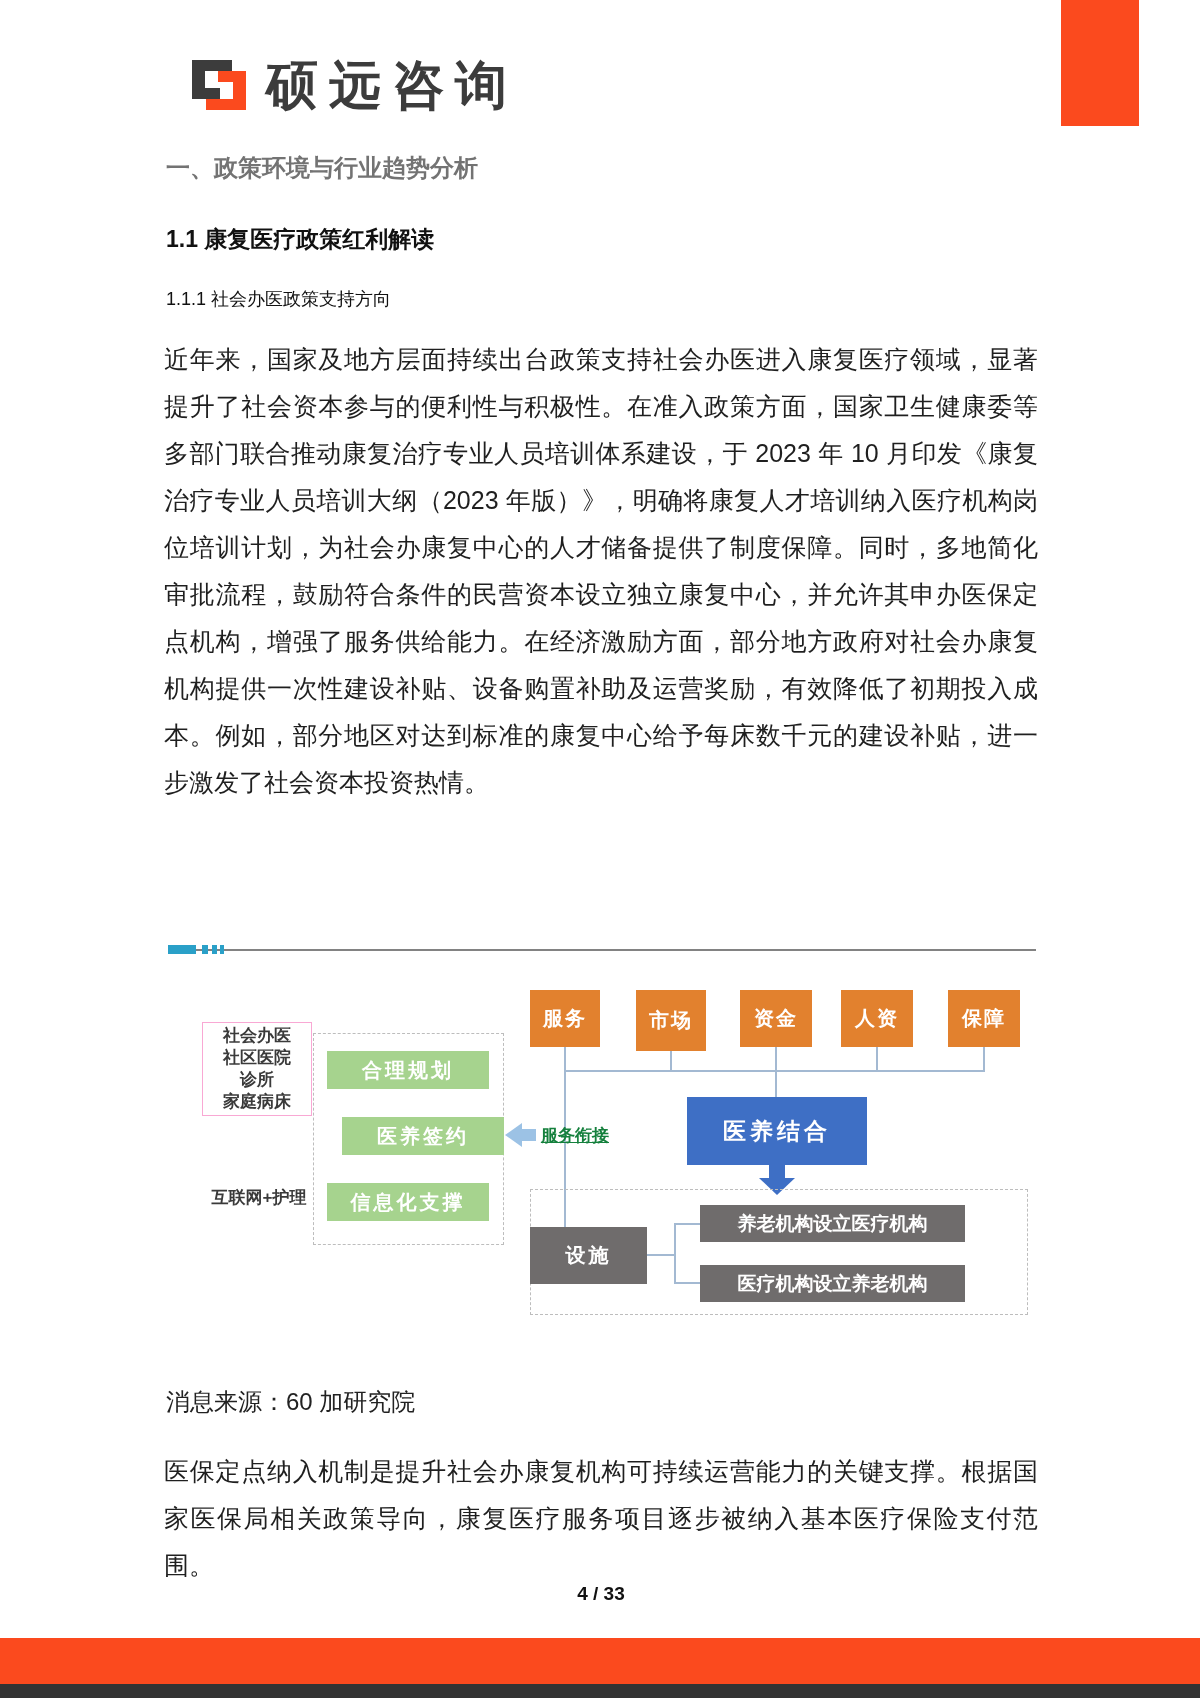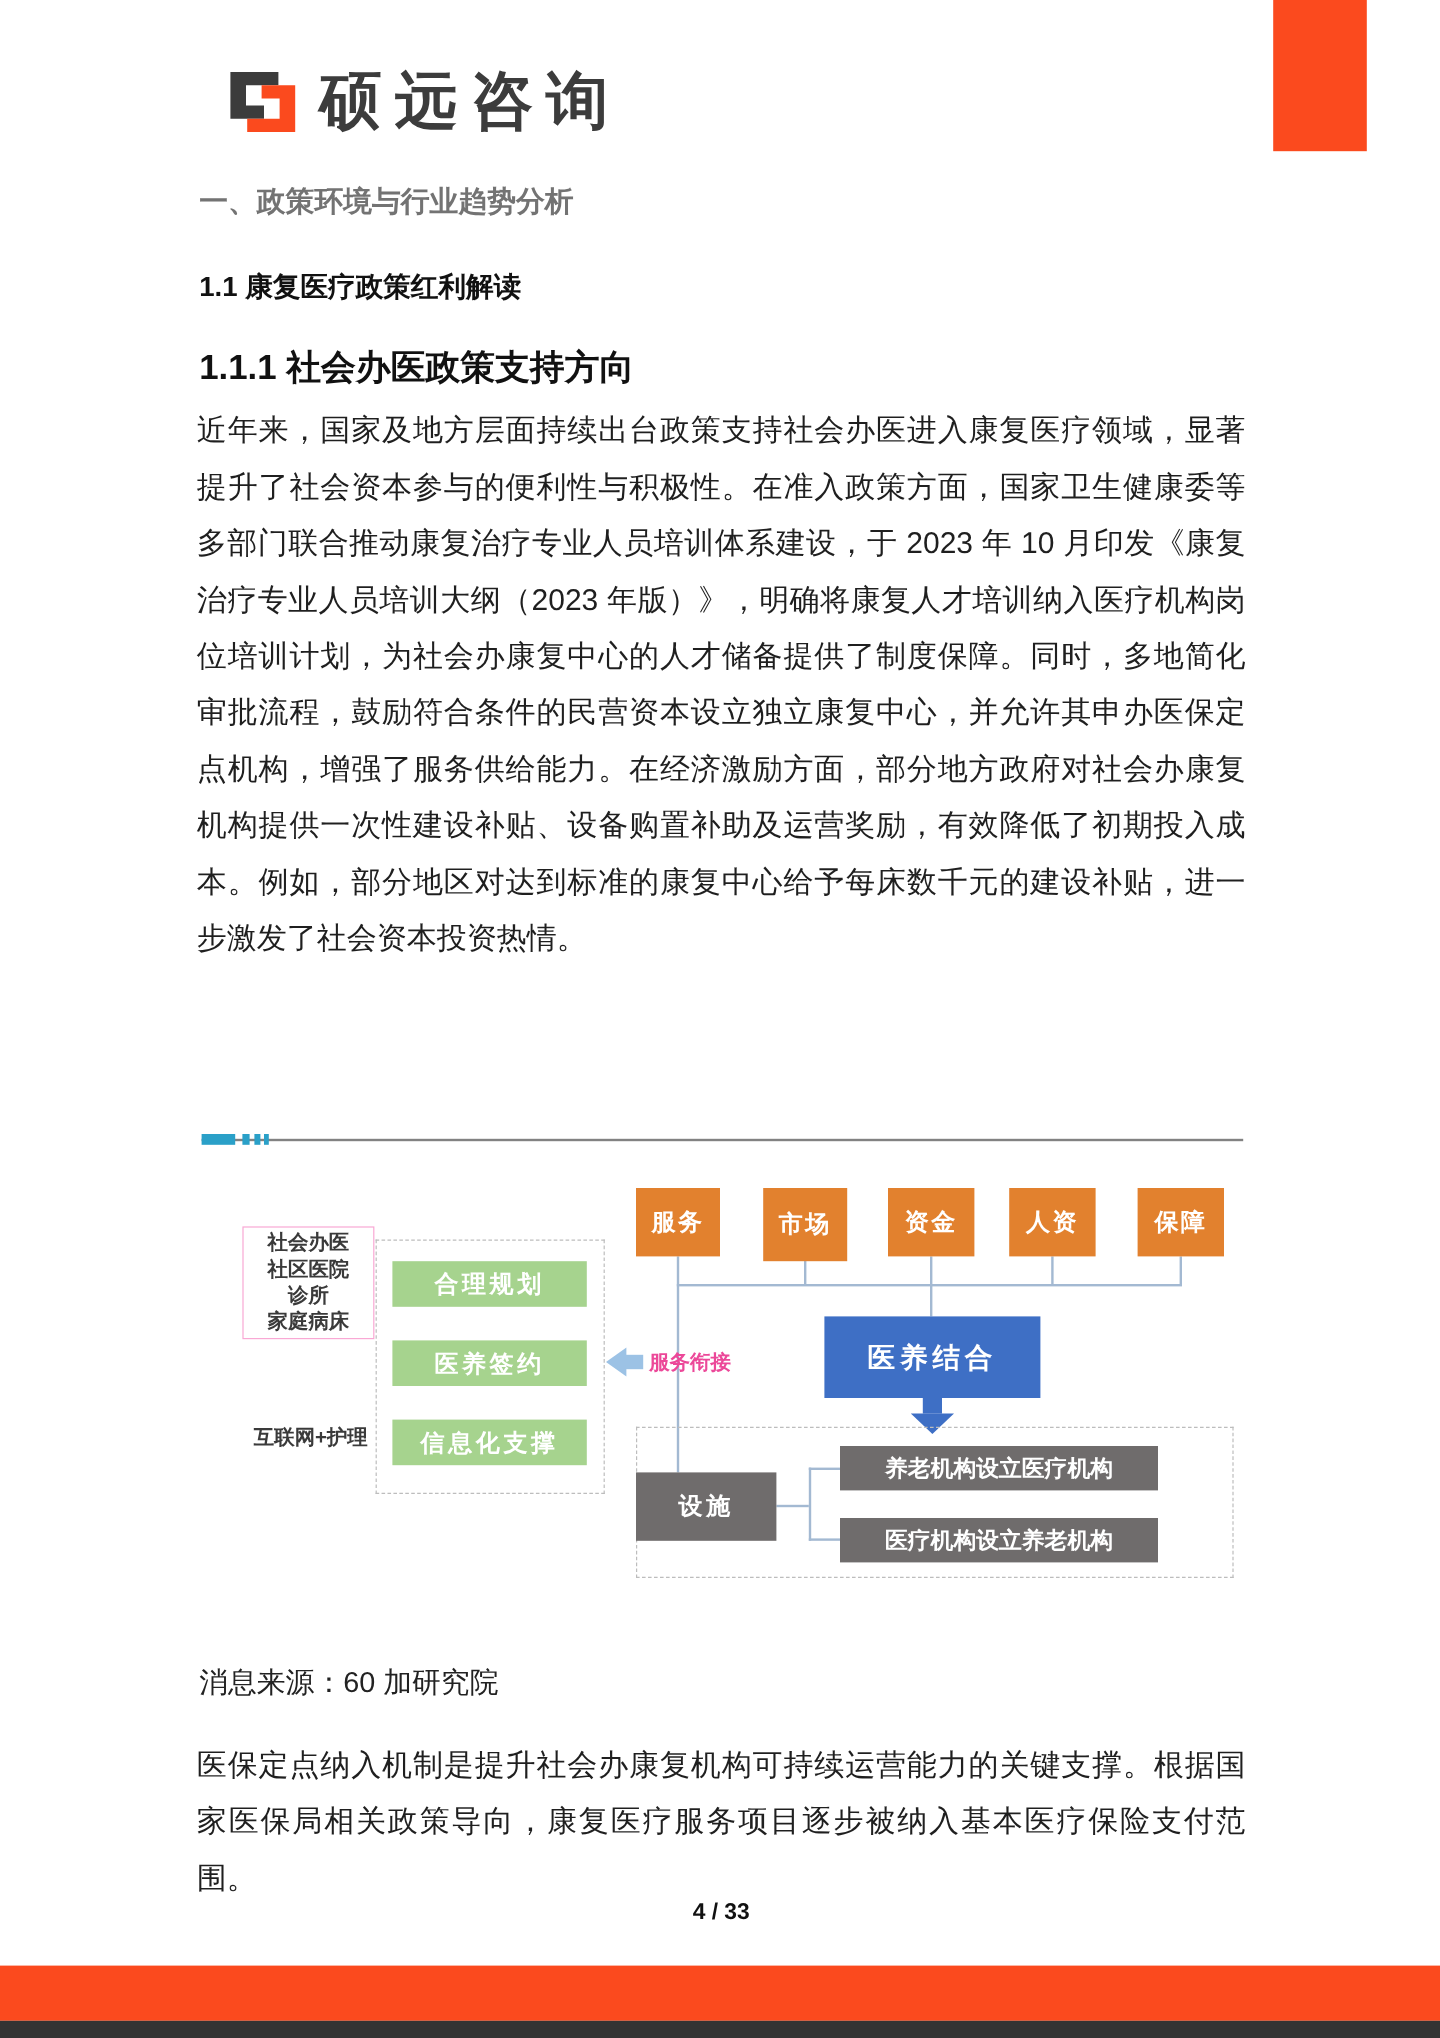--- a/index.html
+++ b/index.html
@@ -10,21 +10,21 @@
   
   .corner-tr{position:absolute;left:1061px;top:0;width:78px;height:126px;background:var(--accent-orange);}
   .footer-orange{position:absolute;left:0;top:1638px;width:1200px;height:46px;background:var(--accent-orange);}
   .footer-dark{position:absolute;left:0;top:1684px;width:1200px;height:14px;background:var(--footer-dark);}
   
   .logo{position:absolute;left:190px;top:58px;display:flex;align-items:center;gap:18px;}
   .logo-text{font-size:52px;font-weight:bold;color:var(--logo-dark);letter-spacing:11px;line-height:1;}
   
   .h1{position:absolute;left:166px;top:152px;font-size:24px;font-weight:bold;color:#737373;}
   .h2{position:absolute;left:166px;top:224px;font-size:23px;font-weight:bold;color:#111;}
-  .h3{position:absolute;left:166px;top:287px;font-size:29px;font-weight:bold;color:#111;}
+  .h3{position:absolute;left:166px;top:287px;font-size:18px;font-weight:normal;color:#111;}
   
   .body{position:absolute;left:164px;width:874px;font-size:25px;line-height:47px;
         text-align:justify;text-align-last:left;color:#1f1f1f;margin:0;}
   .p1{top:336px;}
   .p2{top:1448px;}
   .fig-title{position:absolute;left:164px;top:862px;width:874px;text-align:center;font-size:24px;color:#222;}
   .source{position:absolute;left:166px;top:1386px;font-size:24px;color:#222;}
   .page-number{position:absolute;left:164px;top:1583px;width:874px;text-align:center;font-size:19px;font-weight:bold;color:#111;}
   
   .figure{position:absolute;left:164px;top:942px;width:874px;height:378px;}
@@ -80,21 +80,21 @@
     <div class="fig-el lbl" style="left:38px;top:80px;width:110px;border:1px solid #f9a8d4;padding:2px 0;">
       <div>社会办医</div>
       <div>社区医院</div>
       <div>诊所</div>
       <div>家庭病床</div>
     </div>
     <div class="fig-el lbl" style="left:40px;top:245px;width:110px;">互联网+护理</div>
 
     <div class="fig-el dashed" style="left:149px;top:91px;width:191px;height:212px;"></div>
     <div class="fig-el gbox" style="left:163px;top:109px;width:162px;height:38px;">合理规划</div>
-    <div class="fig-el gbox" style="left:163px;top:175px;width:162px;height:38px;">医养签约</div>
+    <div class="fig-el gbox" style="left:178px;top:175px;width:162px;height:38px;">医养签约</div>
     <div class="fig-el gbox" style="left:163px;top:241px;width:162px;height:38px;">信息化支撑</div>
 
     <div class="fig-el cline" style="left:400px;top:105px;width:2px;height:180px;"></div>
     <div class="fig-el cline" style="left:506px;top:105px;width:2px;height:24px;"></div>
     <div class="fig-el cline" style="left:611px;top:105px;width:2px;height:50px;"></div>
     <div class="fig-el cline" style="left:712px;top:105px;width:2px;height:24px;"></div>
     <div class="fig-el cline" style="left:819px;top:105px;width:2px;height:24px;"></div>
     <div class="fig-el cline" style="left:400px;top:128px;width:421px;height:2px;"></div>
 
     <div class="fig-el cline" style="left:483px;top:312px;width:27px;height:2px;"></div>
@@ -107,21 +107,21 @@
     <div class="fig-el obox" style="left:576px;top:48px;width:72px;height:57px;">资金</div>
     <div class="fig-el obox" style="left:677px;top:48px;width:72px;height:57px;">人资</div>
     <div class="fig-el obox" style="left:784px;top:48px;width:72px;height:57px;">保障</div>
 
     <div class="fig-el bluebox" style="left:523px;top:155px;width:180px;height:68px;">医养结合</div>
     <div class="fig-el" style="left:605px;top:223px;width:16px;height:13px;background:var(--diagram-blue);"></div>
     <div class="fig-el down-head" style="left:595px;top:236px;"></div>
 
     <div class="fig-el arrow-right-head" style="left:341px;top:181px;"></div>
     <div class="fig-el" style="left:357px;top:187px;width:15px;height:12px;background:var(--diagram-light-blue);"></div>
-    <div class="fig-el lbl" style="left:377px;top:183px;width:80px;text-align:left;color:#ec4899;">服务衔接</div>
+    <div class="fig-el lbl" style="left:377px;top:183px;width:80px;text-align:left;color:#15803d;text-decoration:underline;">服务衔接</div>
 
     <div class="fig-el dashed" style="left:366px;top:247px;width:498px;height:126px;"></div>
     <div class="fig-el graybox" style="left:366px;top:285px;width:117px;height:57px;font-size:20px;letter-spacing:3px;">设施</div>
     <div class="fig-el graybox" style="left:536px;top:323px;width:265px;height:37px;font-size:19px;">医疗机构设立养老机构</div>
     <div class="fig-el graybox" style="left:536px;top:263px;width:265px;height:37px;font-size:19px;">养老机构设立医疗机构</div>
   </div>
 
   <div class="source">消息来源：60 加研究院</div>
 
   <p class="body p2">医保定点纳入机制是提升社会办康复机构可持续运营能力的关键支撑。根据国家医保局相关政策导向，康复医疗服务项目逐步被纳入基本医疗保险支付范围。</p>

